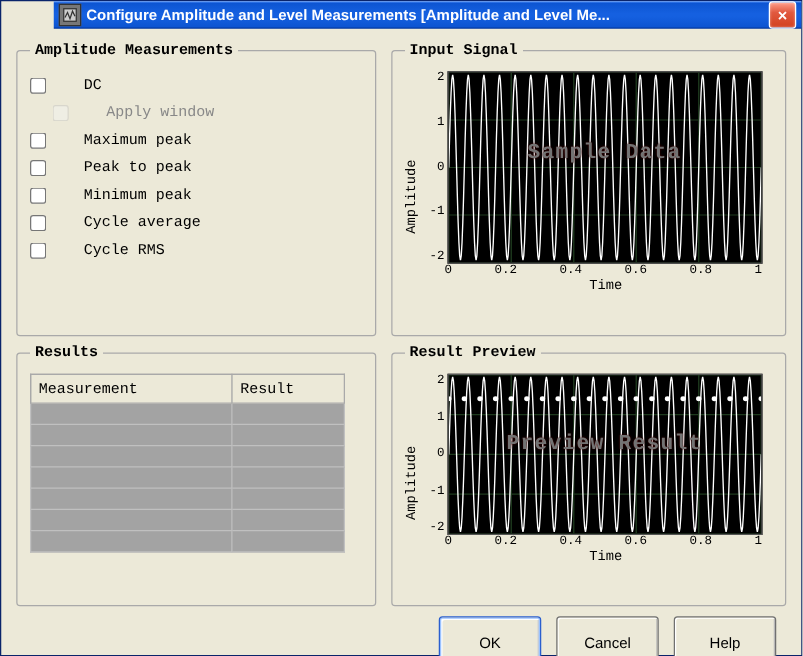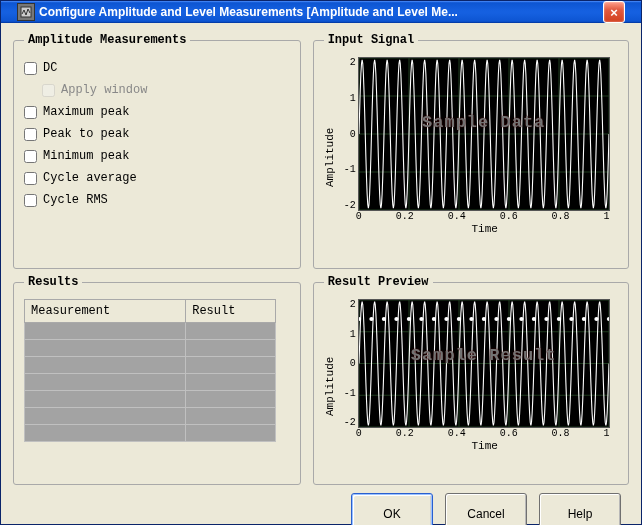--- a/index.html
+++ b/index.html
@@ -22,23 +22,24 @@
     flex-direction: column;
   }
   .titlebar {
     height: 26px;
     background: linear-gradient(to bottom, #3b77d8 0%, #2a5fcf 45%, #2a5fcf 55%, #3b77d8 100%);
     background: linear-gradient(to right, #0a246a, #3a6ea5 40%, #3a6ea5 60%, #5a8ed0);
     background: linear-gradient(to bottom, #4f90fe 0%, #0d55d2 8%, #1560e0 45%, #1560e0 55%, #0d55d2 92%, #003399 100%);
     color: #fff;
     display: flex;
     align-items: center;
-    padding: 0 16px;
+    padding: 0 4px;
     font-weight: bold;
     font-size: 12px;
+    margin-left: 42px;
   }
   .titlebar .icon {
     width: 16px;
     height: 16px;
     background: #777;
     border: 1px solid #333;
     margin-right: 4px;
     display: flex;
     align-items: center;
     justify-content: center;
@@ -96,20 +97,21 @@
   .input-group { width: 308px; height: 216px; }
   .results-group { width: 278px; height: 190px; }
   .preview-group { width: 308px; height: 190px; }
 
   .check-row {
     display: flex;
     align-items: center;
     height: 22px;
     font-family: "Courier New", monospace;
     font-size: 12px;
+    gap: 24px;
   }
   .check-row.indent { margin-left: 18px; color: #888; }
   .check-row input[type=checkbox] {
     width: 13px; height: 13px; margin: 0 6px 0 0;
   }
   .check-row.indent input[type=checkbox] { opacity: 0.6; }
 
   
   .results-table {
     width: 252px;
@@ -421,21 +423,21 @@
                     <circle cx="138" cy="19.35000000000001" r="2" fill="#ffffff"></circle>
                     <circle cx="149.5" cy="19.35000000000001" r="2" fill="#ffffff"></circle>
                     <circle cx="161" cy="19.35000000000001" r="2" fill="#ffffff"></circle>
                     <circle cx="172.5" cy="19.35000000000001" r="2" fill="#ffffff"></circle>
                     <circle cx="184" cy="19.35000000000001" r="2" fill="#ffffff"></circle>
                     <circle cx="195.5" cy="19.35000000000001" r="2" fill="#ffffff"></circle>
                     <circle cx="207" cy="19.35000000000001" r="2" fill="#ffffff"></circle>
                     <circle cx="218.5" cy="19.35000000000001" r="2" fill="#ffffff"></circle>
                     <circle cx="230" cy="19.35000000000001" r="2" fill="#ffffff"></circle>
                   </svg>
-                  <div class="overlay-text">Sample Result</div>
+                  <div class="overlay-text">Preview Result</div>
                 </div>
               </div>
               <div class="x-ticks">
                 <span>0</span>
                 <span>0.2</span>
                 <span>0.4</span>
                 <span>0.6</span>
                 <span>0.8</span>
                 <span>1</span>
               </div>

